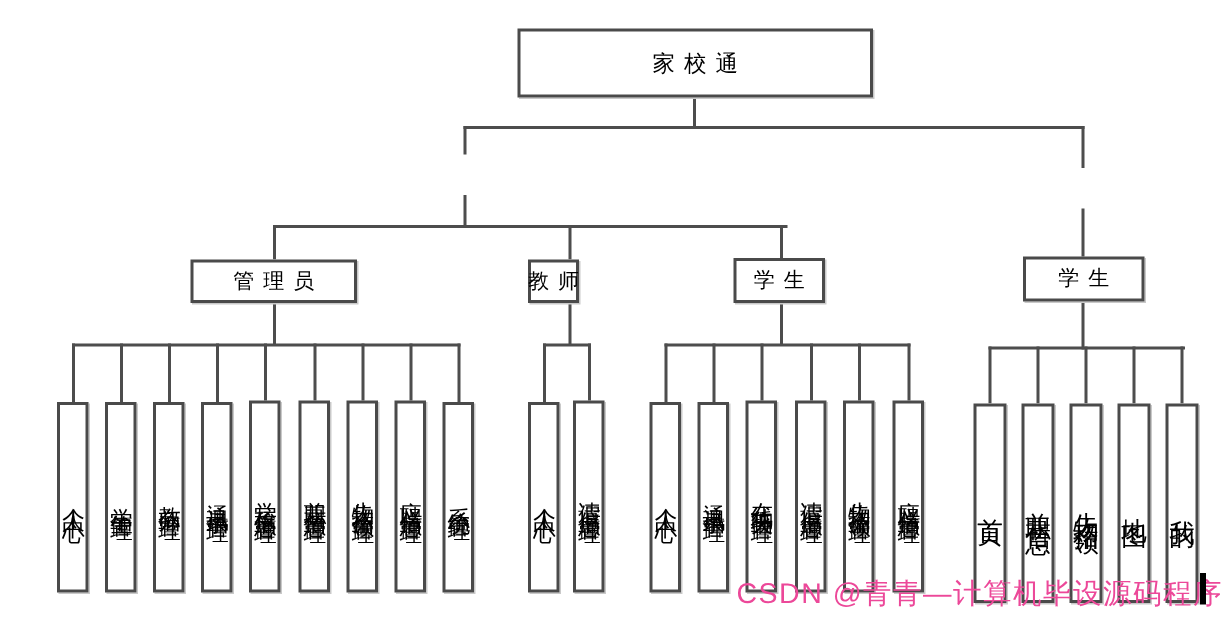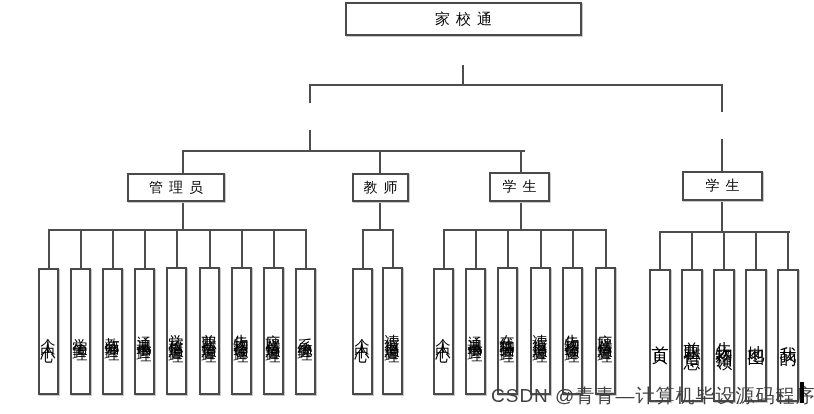--- a/index.html
+++ b/index.html
@@ -18,21 +18,21 @@
   .leaf{
     position:absolute;box-sizing:border-box;background:#fff;
     border:2px solid #4a4a4a;box-shadow:1px 1px 0 #c9c9c9;
     display:flex;align-items:center;justify-content:center;
     writing-mode:vertical-rl;text-orientation:upright;
     font-size:15px;letter-spacing:3px;line-height:1;
   }
   .leaf.front{font-size:17px;letter-spacing:4px;}
   #watermark{
     position:absolute;left:491px;top:383px;font-size:19px;letter-spacing:1px;
-    color:#404040;white-space:nowrap;z-index:5;
+    color:#ec4899;white-space:nowrap;z-index:5;
   }
   #cursor{position:absolute;left:800px;top:382px;width:4px;height:21px;background:#000;z-index:6;}
 </style>
 </head>
 <body>
 
 <div id="canvas">
 
   <div class="line" style="left:462px;top:65px;width:2px;height:20px;"></div>
   <div class="line" style="left:309px;top:84px;width:414px;height:2px;"></div>
@@ -74,23 +74,23 @@
   <div class="line" style="left:605px;top:229px;width:2px;height:39px;"></div>
 
   <div class="line" style="left:721px;top:200px;width:2px;height:33px;"></div>
   <div class="line" style="left:659px;top:231px;width:131px;height:2px;"></div>
   <div class="line" style="left:659px;top:231px;width:2px;height:38px;"></div>
   <div class="line" style="left:691px;top:231px;width:2px;height:38px;"></div>
   <div class="line" style="left:723px;top:231px;width:2px;height:38px;"></div>
   <div class="line" style="left:755px;top:231px;width:2px;height:38px;"></div>
   <div class="line" style="left:787px;top:231px;width:2px;height:38px;"></div>
 
-  <div class="node root" style="left:345px;top:2px;width:237px;height:34px;">家校通</div>
-  <div class="node" style="left:127px;top:173px;width:98px;height:29px;">管理员</div>
-  <div class="node" style="left:352px;top:173px;width:57px;height:29px;">教师</div>
+  <div class="node root" style="left:345px;top:19px;width:237px;height:46px;">家校通</div>
+  <div class="node" style="left:127px;top:173px;width:111px;height:29px;">管理员</div>
+  <div class="node" style="left:352px;top:173px;width:34px;height:29px;">教师</div>
   <div class="node" style="left:489px;top:172px;width:61px;height:30px;">学生</div>
   <div class="node" style="left:682px;top:171px;width:81px;height:30px;">学生</div>
 
   <div class="leaf" style="left:38px;top:268px;width:21px;height:127px;">个人中心</div>
   <div class="leaf" style="left:70px;top:268px;width:21px;height:127px;">学生管理</div>
   <div class="leaf" style="left:102px;top:268px;width:21px;height:127px;">教师管理</div>
   <div class="leaf" style="left:134px;top:268px;width:21px;height:127px;">通讯录管理</div>
   <div class="leaf" style="left:166px;top:267px;width:21px;height:128px;">学校信息管理</div>
   <div class="leaf" style="left:199px;top:267px;width:21px;height:128px;">兼职信息管理</div>
   <div class="leaf" style="left:231px;top:267px;width:21px;height:128px;">失物招领管理</div>

